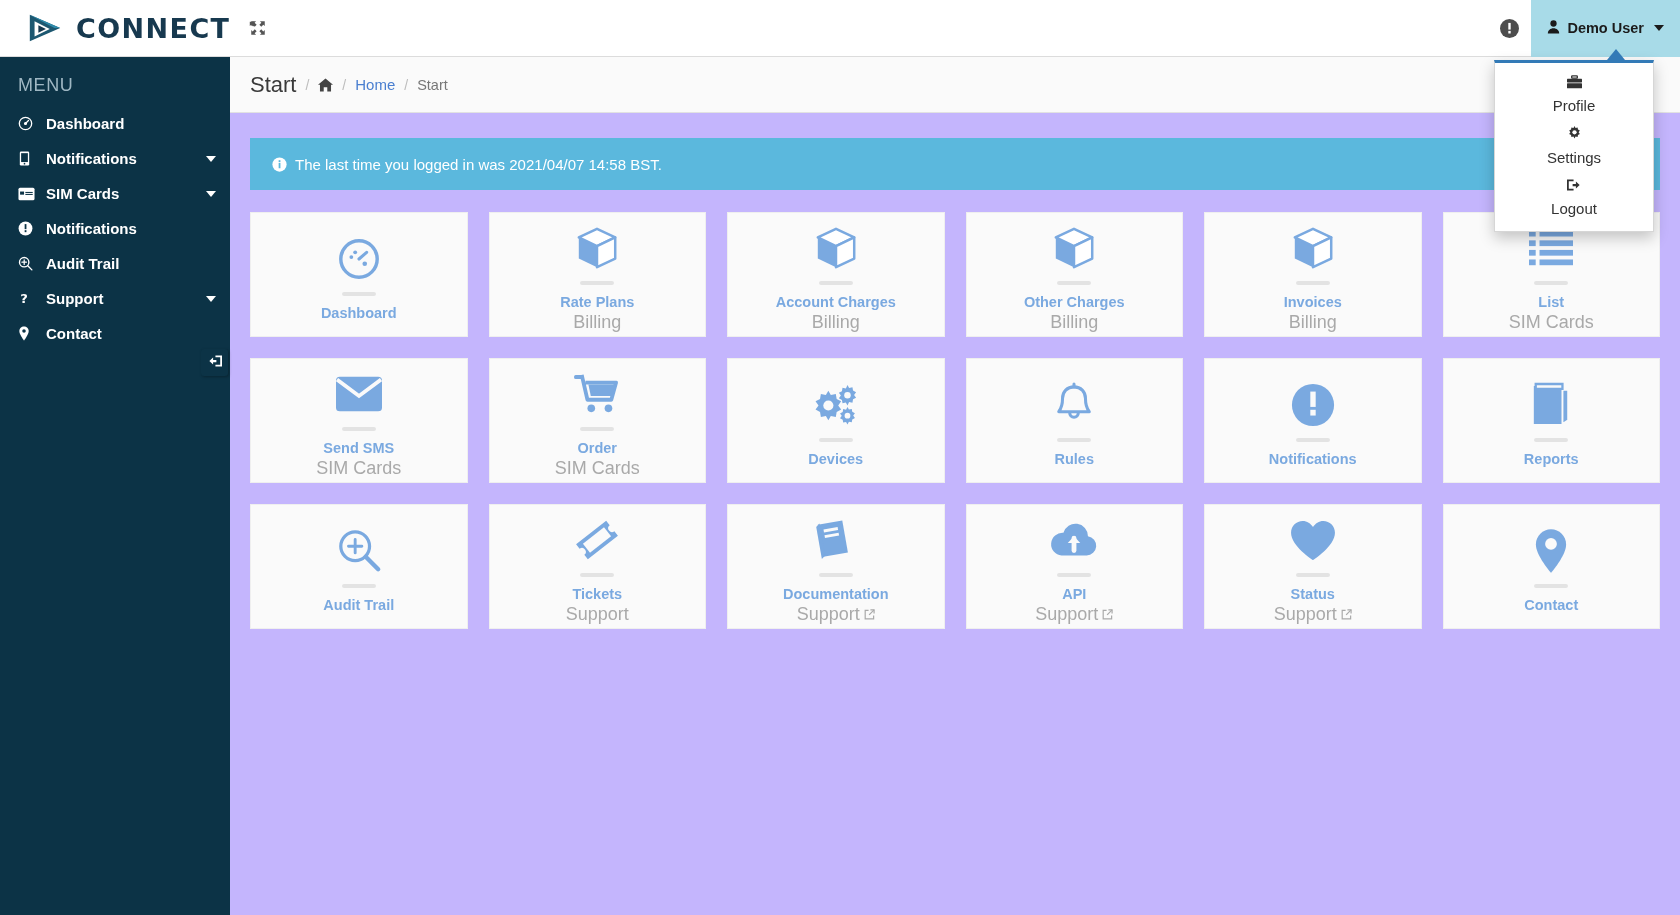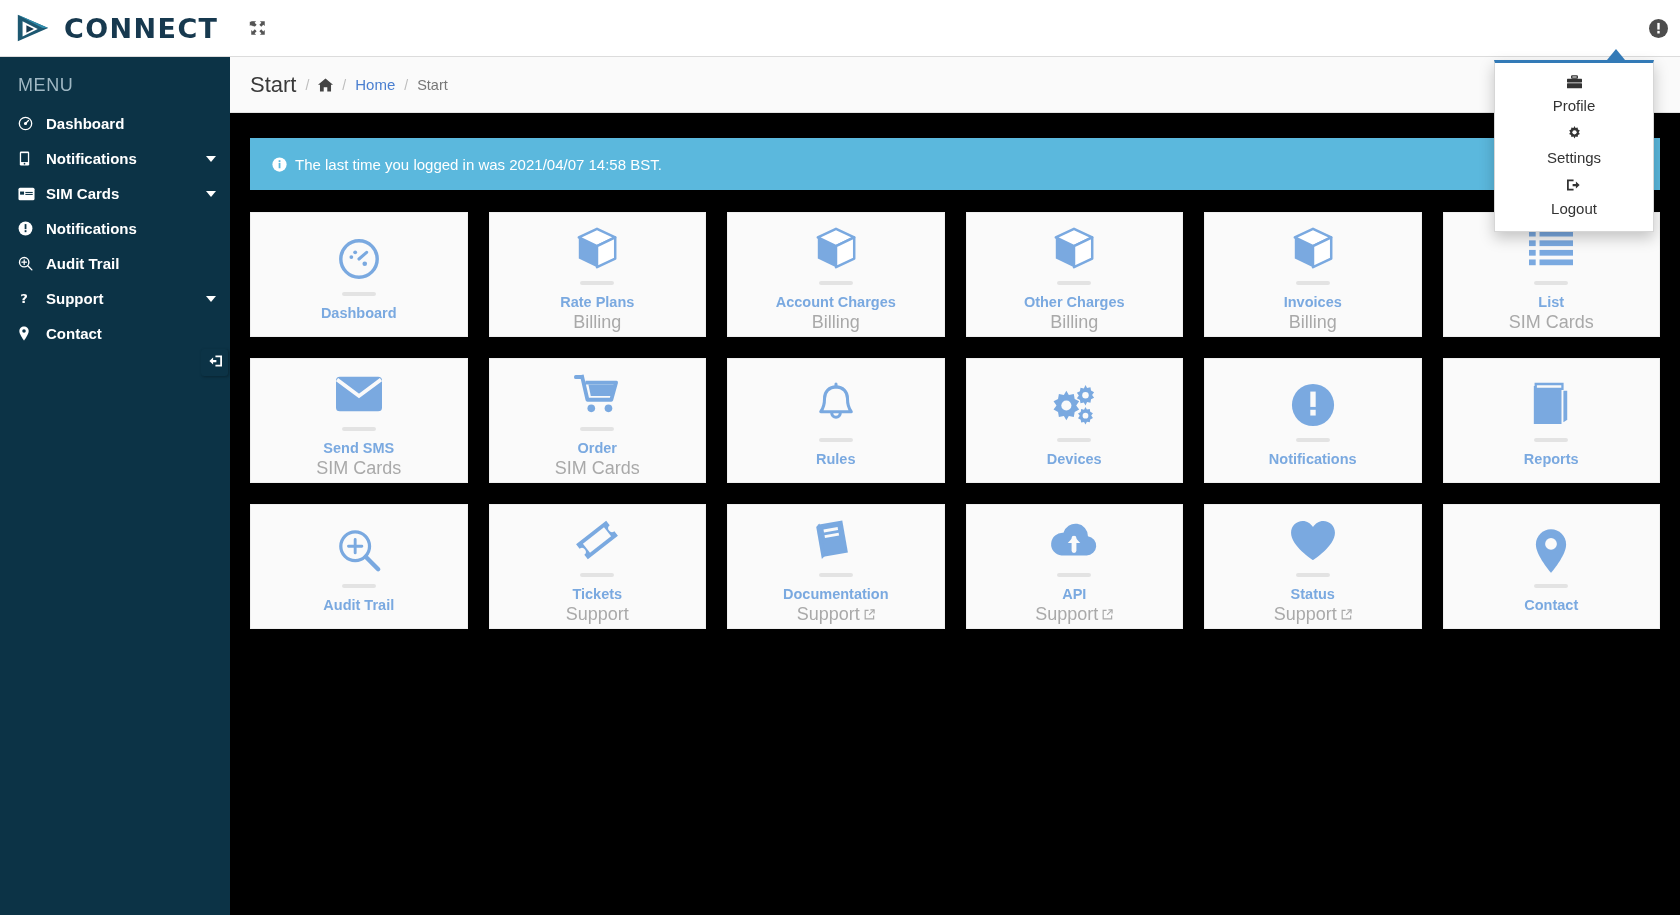--- a/index.html
+++ b/index.html
@@ -12,21 +12,21 @@
   .app { position: relative; width: 1680px; height: 915px; }
 
   
   .topbar {
     position: absolute; top: 0; left: 0; width: 1680px; height: 57px;
     background: #ffffff; border-bottom: 1px solid #dcdcdc;
     display: flex; align-items: center; z-index: 40;
   }
   .brand {
     display: flex; align-items: center; gap: 12px;
-    padding-left: 14px; width: 230px; height: 57px;
+    padding-left: 26px; width: 230px; height: 57px;
   }
   .brand-logo { width: 38px; height: 38px; flex: none; }
   .brand-text {
     font-size: 27px; font-weight: bold; letter-spacing: 1.4px;
     color: #17394f; font-family: "DejaVu Sans", sans-serif;
   }
   .fullscreen-btn {
     width: 40px; height: 40px; display: flex; align-items: center;
     justify-content: center; color: #555; cursor: pointer; margin-left: 8px;
   }
@@ -92,21 +92,21 @@
   .collapse-btn {
     position: absolute; left: 201px; top: 292px; width: 27px; height: 27px;
     background: #0c3346; border-radius: 3px; display: flex;
     align-items: center; justify-content: center; color: #fff; cursor: pointer;
     box-shadow: 1px 1px 3px rgba(0,0,0,.3);
   }
 
   
   .main {
     position: absolute; top: 57px; left: 230px; width: 1450px; height: 858px;
-    background: #000000; overflow: hidden;
+    background: #c4b5fd; overflow: hidden;
   }
   .breadcrumb-bar {
     height: 56px; background: #fafafa; border-bottom: 1px solid #e2e2e2;
     display: flex; align-items: center; padding-left: 20px; gap: 9px;
   }
   .page-title { font-size: 22px; color: #3a3a3a; }
   .bc-sep { color: #bdbdbd; font-size: 14px; }
   .bc-link { color: #4a7fd0; font-size: 15px; cursor: pointer; }
   .bc-home { color: #444; font-size: 14px; cursor: pointer; display: flex; }
   .bc-current { color: #777; font-size: 14.5px; }
@@ -167,20 +167,30 @@
         <path d="M14 14 L9.7 14 L11 12.7 L9.2 10.9 L10.9 9.2 L12.7 11 L14 9.7 Z"></path>
       </svg>
     </div>
     <div class="topbar-right">
       <div class="alert-icon-btn">
         <svg width="19" height="19" viewBox="0 0 16 16" fill="#4d4d4d">
           <circle cx="8" cy="8" r="8"></circle>
           <rect x="7" y="3.3" width="2" height="5.6" fill="#fff"></rect>
           <rect x="7" y="10" width="2" height="2.2" fill="#fff"></rect>
         </svg>
+      </div>
+      <div class="user-btn">
+        <span>
+          <svg width="13" height="14" viewBox="0 0 14 16" fill="#1b1b1b">
+            <circle cx="7" cy="4" r="3.6"></circle>
+            <path d="M0.5 15.5c0-3.6 2.9-6 6.5-6s6.5 2.4 6.5 6z"></path>
+          </svg>
+        </span>
+        <span>Demo User</span>
+        <span class="caret-down"></span>
       </div>
     </div>
   </div>
 
   <div class="user-dropdown">
     <div class="dd-item">
       <span class="ic">
         <svg width="15" height="14" viewBox="0 0 16 14" fill="#333">
           <rect x="5" y="0.5" width="6" height="2.4" rx="0.6" fill="none" stroke="#333" stroke-width="1.4"></rect>
           <rect x="0" y="3.4" width="16" height="4" rx="0.6"></rect>
@@ -450,47 +460,47 @@
         </span>
         <span class="tile-div"></span>
         <span class="tile-title">Order</span>
         <span class="tile-sub">
             <span>SIM Cards</span>
           </span>
       </div>
 
       <div class="tile">
         <span class="tile-ic">
-          <svg width="42" height="46" viewBox="0 0 44 48" fill="none" stroke="#7aa9e0" stroke-width="3.2">
-            <path d="M22 5c-7.2 0-12 5.2-12 12 0 9-4 14-4 14h32s-4-5-4-14c0-6.8-4.8-12-12-12z" stroke-linejoin="round"></path>
-            <path d="M22 2v3.2" stroke-linecap="round"></path>
-            <path d="M17.5 32c0 2.8 2 4.8 4.5 4.8s4.5-2 4.5-4.8" stroke-linecap="round"></path>
-          </svg>
-        </span>
-        <span class="tile-div"></span>
-        <span class="tile-title">Rules</span>
-      </div>
-
-      <div class="tile">
-        <span class="tile-ic">
           <svg width="48" height="44" viewBox="0 0 50 46" fill="#7aa9e0">
             <path d="M17 8l2.6 4.6 5.2-1.1.9 5.2 4.7 2.5-3.1 4.3 3.1 4.3-4.7 2.5-.9 5.2-5.2-1.1L17 39l-2.6-4.6-5.2 1.1-.9-5.2L3.6 27.8 6.7 23.5 3.6 19.2l4.7-2.5.9-5.2 5.2 1.1z"></path>
             <circle cx="17" cy="23.5" r="5.3" fill="#fafafa"></circle>
             <path d="M37 2l1.7 3.1 3.5-.7.6 3.5 3.2 1.7-2.1 2.9 2.1 2.9-3.2 1.7-.6 3.5-3.5-.7L37 23.6l-1.7-3.1-3.5.7-.6-3.5-3.2-1.7 2.1-2.9-2.1-2.9 3.2-1.7.6-3.5 3.5.7z"></path>
             <circle cx="37" cy="12.8" r="3.4" fill="#fafafa"></circle>
             <path d="M37 25l1.5 2.7 3-.6.5 3 2.8 1.5-1.8 2.5 1.8 2.5-2.8 1.5-.5 3-3-.6L37 43.4l-1.5-2.7-3 .6-.5-3-2.8-1.5 1.8-2.5-1.8-2.5 2.8-1.5.5-3 3 .6z"></path>
             <circle cx="37" cy="34.2" r="3" fill="#fafafa"></circle>
           </svg>
         </span>
         <span class="tile-div"></span>
         <span class="tile-title">Devices</span>
       </div>
 
       <div class="tile">
         <span class="tile-ic">
+          <svg width="42" height="46" viewBox="0 0 44 48" fill="none" stroke="#7aa9e0" stroke-width="3.2">
+            <path d="M22 5c-7.2 0-12 5.2-12 12 0 9-4 14-4 14h32s-4-5-4-14c0-6.8-4.8-12-12-12z" stroke-linejoin="round"></path>
+            <path d="M22 2v3.2" stroke-linecap="round"></path>
+            <path d="M17.5 32c0 2.8 2 4.8 4.5 4.8s4.5-2 4.5-4.8" stroke-linecap="round"></path>
+          </svg>
+        </span>
+        <span class="tile-div"></span>
+        <span class="tile-title">Rules</span>
+      </div>
+
+      <div class="tile">
+        <span class="tile-ic">
           <svg width="46" height="46" viewBox="0 0 48 48" fill="#7aa9e0">
             <circle cx="24" cy="24" r="22"></circle>
             <rect x="21.2" y="10" width="5.6" height="16" fill="#fafafa"></rect>
             <rect x="21.2" y="29" width="5.6" height="6" fill="#fafafa"></rect>
           </svg>
         </span>
         <span class="tile-div"></span>
         <span class="tile-title">Notifications</span>
       </div>
 

